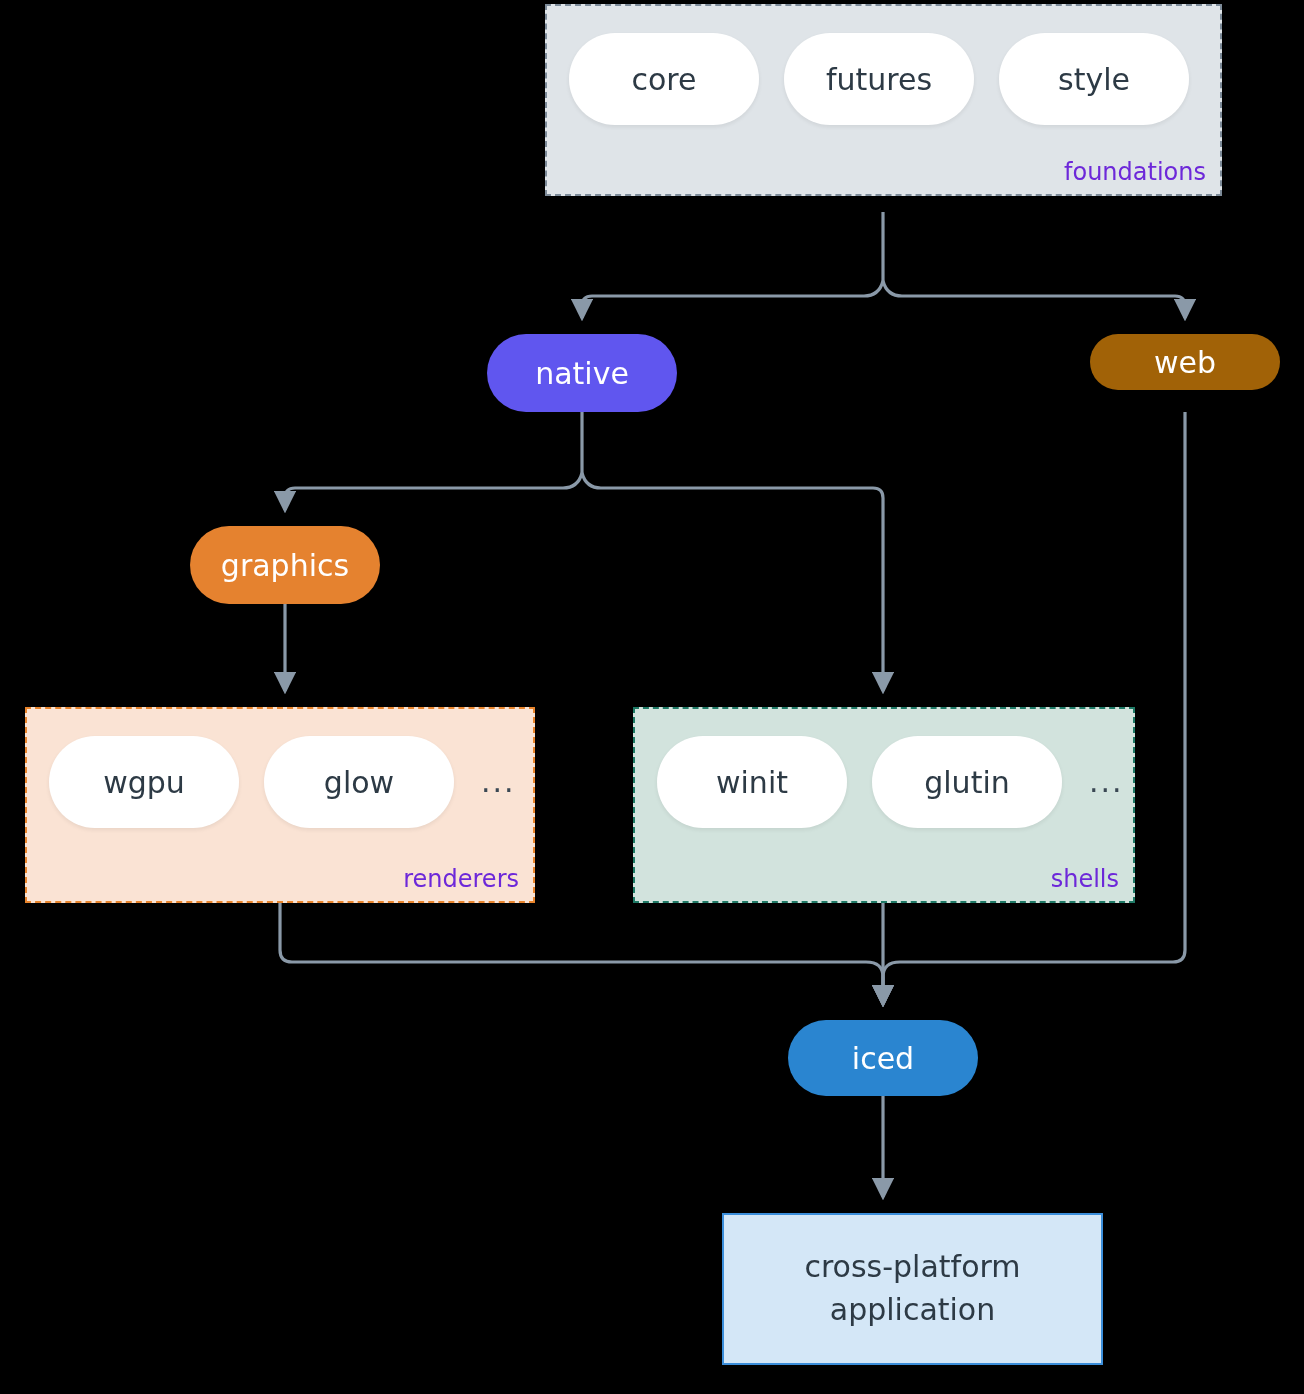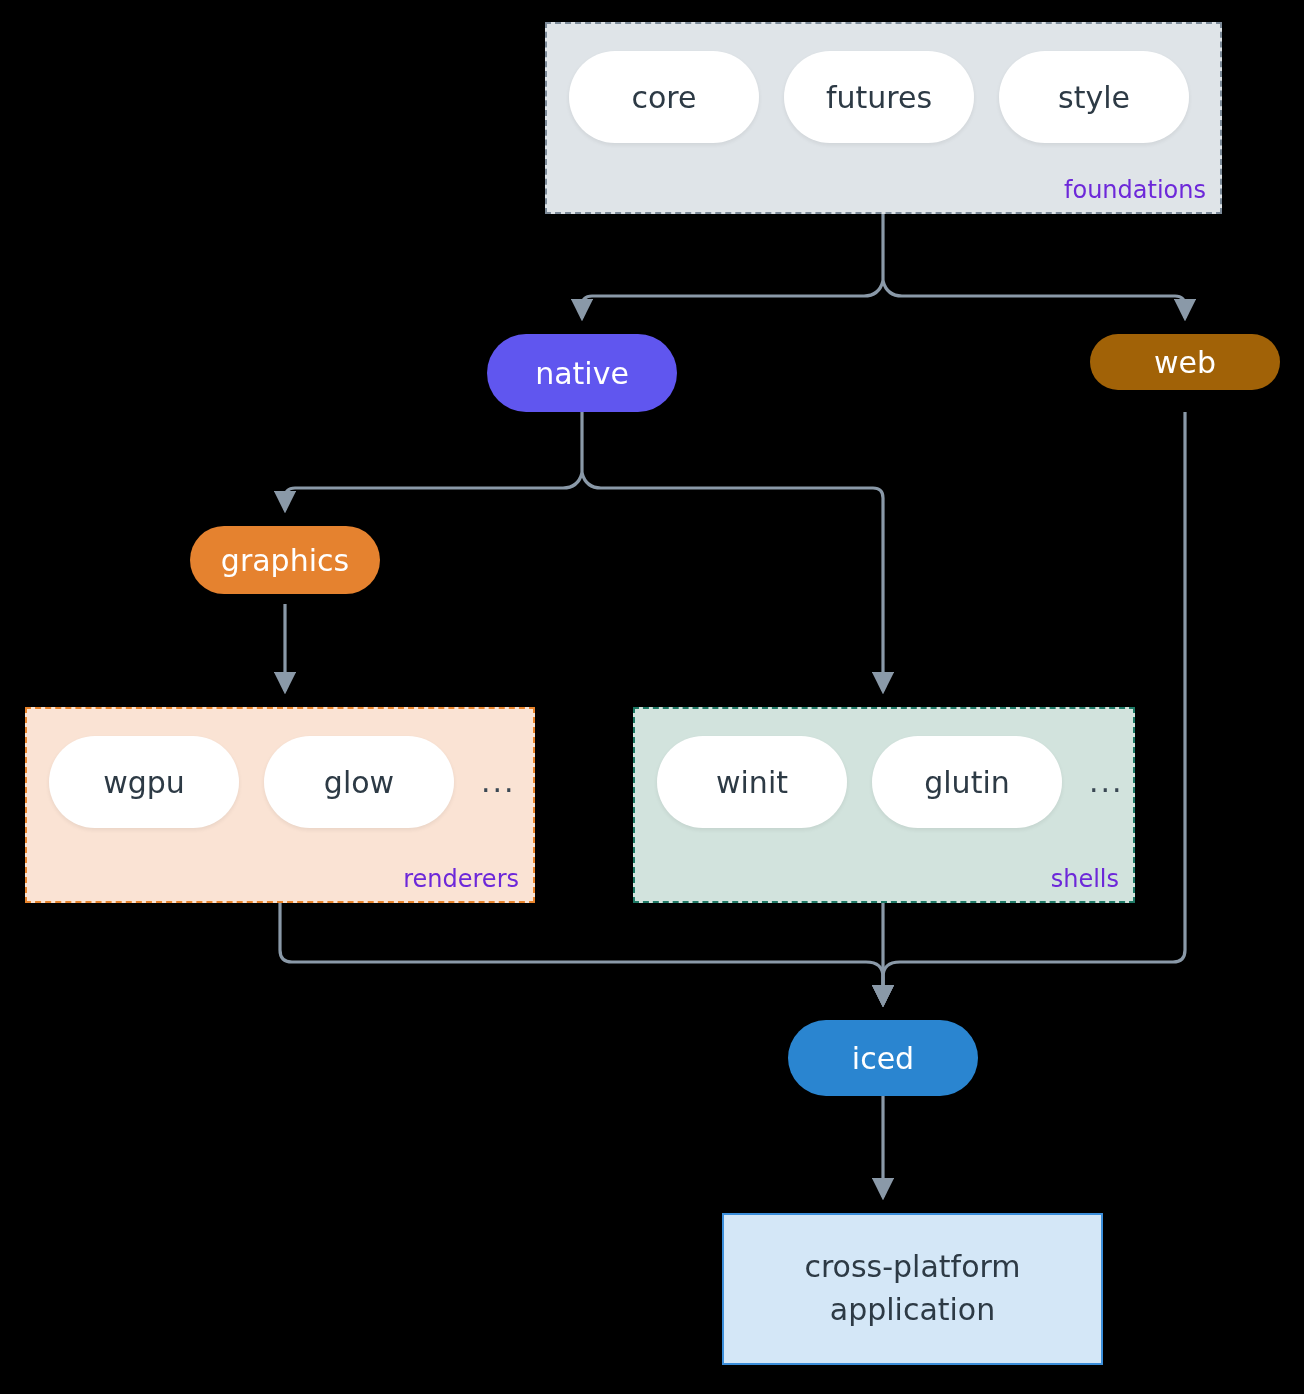--- a/index.html
+++ b/index.html
@@ -41,21 +41,21 @@
   .cluster-items {
     position: absolute;
     left: 22px;
     top: 27px;
     display: flex;
     align-items: center;
     gap: 25px;
   }
 
   #cluster-foundations {
-    left: 545px; top: 22px;
+    left: 545px; top: 4px;
     width: 677px; height: 192px;
     background: #dfe4e8;
     border-color: #7d8b99;
   }
   #cluster-renderers {
     left: 25px; top: 707px;
     width: 510px; height: 196px;
     background: #fae3d4;
     border-color: #e8842c;
   }
@@ -106,21 +106,21 @@
     width: 190px; height: 78px;
     background: #6056ef;
   }
   #node-web {
     left: 1090px; top: 334px;
     width: 190px; height: 56px;
     background: #a16207;
   }
   #node-graphics {
     left: 190px; top: 526px;
-    width: 190px; height: 68px;
+    width: 190px; height: 78px;
     background: #e5822f;
   }
   #node-iced {
     left: 788px; top: 1020px;
     width: 190px; height: 76px;
     background: #2a85d0;
   }
   #node-application {
     left: 722px; top: 1213px;
     width: 381px; height: 152px;

